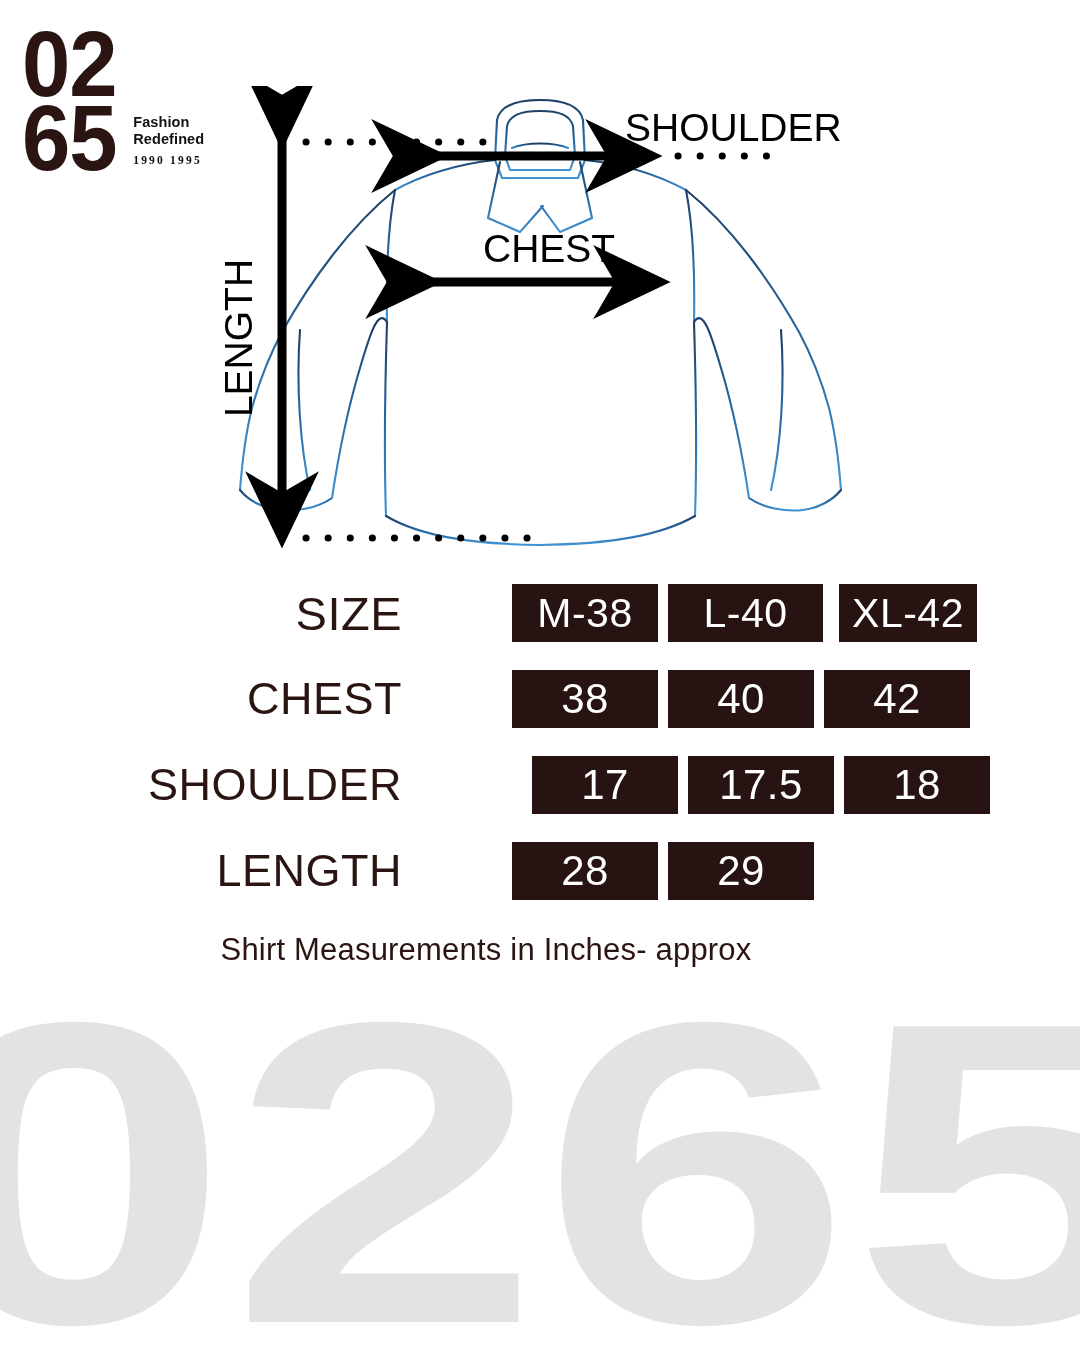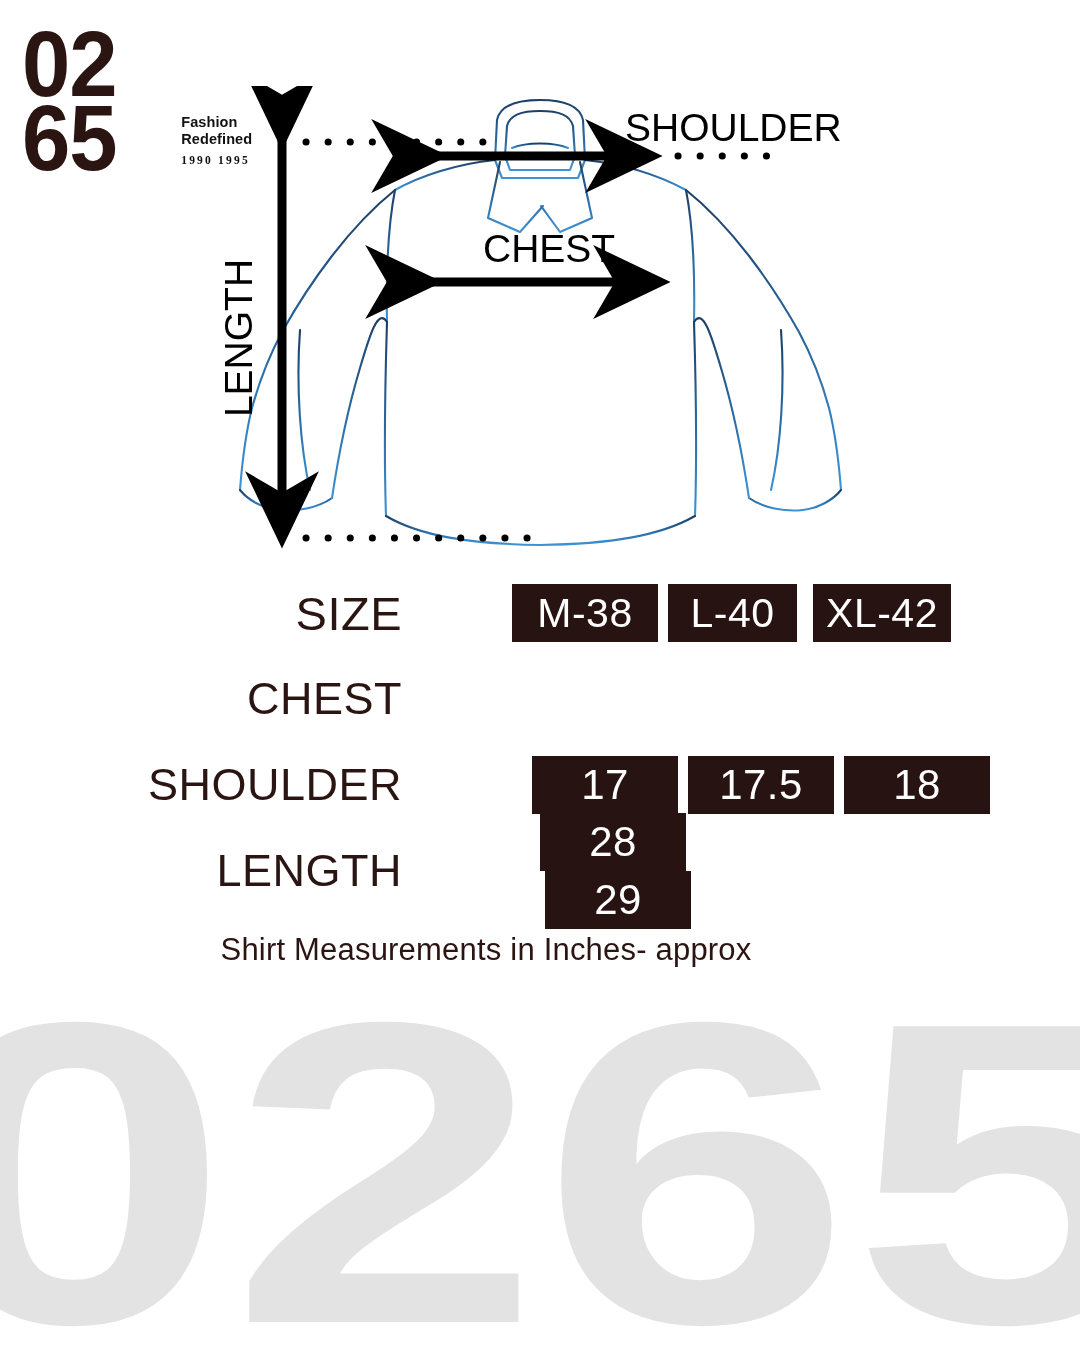--- a/index.html
+++ b/index.html
@@ -7,21 +7,21 @@
   body {
     background:#ffffff;
     font-family:"Liberation Sans", sans-serif;
     position:relative;
     overflow:hidden;
   }
 
   
   #brand-logo{
     position:absolute; left:22px; top:28px;
-    display:flex; align-items:flex-start;gap:48px;
+    display:flex; align-items:flex-start;
   }
   .logo-numbers{
     display:flex; flex-direction:column;
     line-height:0.80;
     font-family:"Liberation Sans", sans-serif;
     font-weight:bold;
     font-size:82px;
     color:#2b1512;
     letter-spacing:-1px;
     transform:scaleX(1.06) scaleY(1.12);
@@ -68,28 +68,28 @@
     background:#271311; color:#ffffff;
     display:flex; align-items:center; justify-content:center;
     font-size:42px; letter-spacing:0.5px;
     font-family:"Liberation Sans", sans-serif;
   }
   .col0{ width:146px; height:58px; margin-left:0px;  }
   .col1{ width:146px; height:58px; margin-left:10px; }
   .col2{ width:146px; height:58px; margin-left:10px; }
   .trow.head .cell{ font-size:41px; height:58px; }
   .trow.head .col0{ width:146px; }
-  .trow.head .col1{ width:129px; }
+  .trow.head .col1{ width:155px; }
   .trow.head .col2{ width:138px; margin-left:16px; }
 
   
   .r-size   .cells{ margin-left:92px; }
   .r-chest  .cells{ margin-left:92px; }
   .r-should .cells{ margin-left:92px;padding-left:20px; }
-  .r-length .cells{ margin-left:115px;flex-direction:column; }
+  .r-length .cells{ margin-left:92px; }
   .r-size   .row-label{ font-size:47px;padding-left:24px; }
   .r-should .row-label{ font-size:45px; }
 
   #caption{
     position:absolute; top:932px; left:0; width:916px;
     text-align:center;
     font-size:31px; color:#2b1512;
     letter-spacing:0.2px;
   }
   #caption .cap-inner{ padding-left:56px; }
@@ -207,20 +207,25 @@
     <div class="row-label">SIZE</div>
     <div class="cells">
       <div class="cell col0">M-38</div>
       <div class="cell col1">L-40</div>
       <div class="cell col2">XL-42</div>
     </div>
   </div>
 
   <div class="trow r-chest">
     <div class="row-label">CHEST</div>
+    <div class="cells">
+      <div class="cell col0">38</div>
+      <div class="cell col1">40</div>
+      <div class="cell col2">42</div>
+    </div>
   </div>
 
   <div class="trow r-should">
     <div class="row-label">SHOULDER</div>
     <div class="cells">
       <div class="cell col0">17</div>
       <div class="cell col1">17.5</div>
       <div class="cell col2">18</div>
     </div>
   </div>

